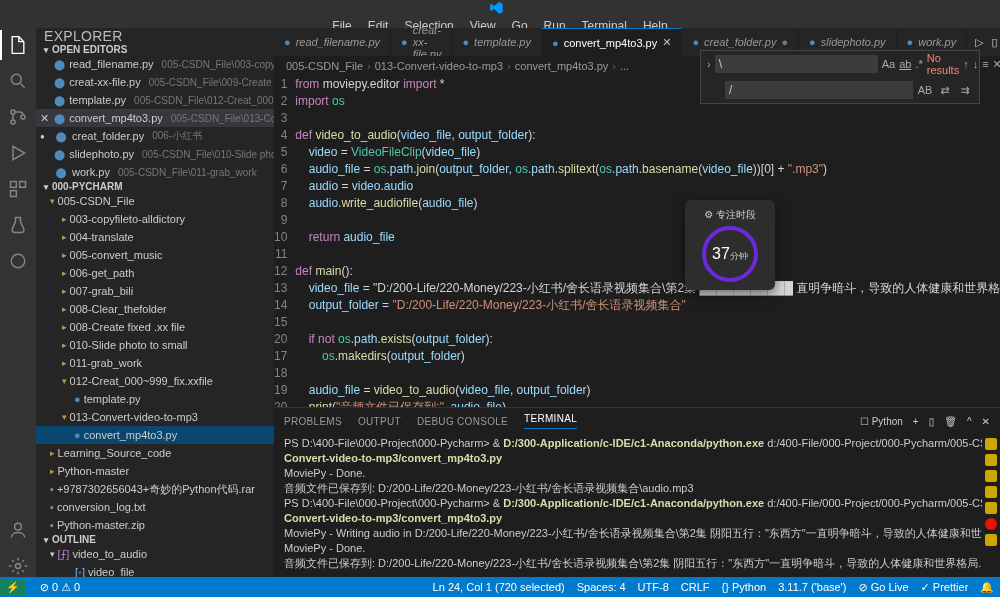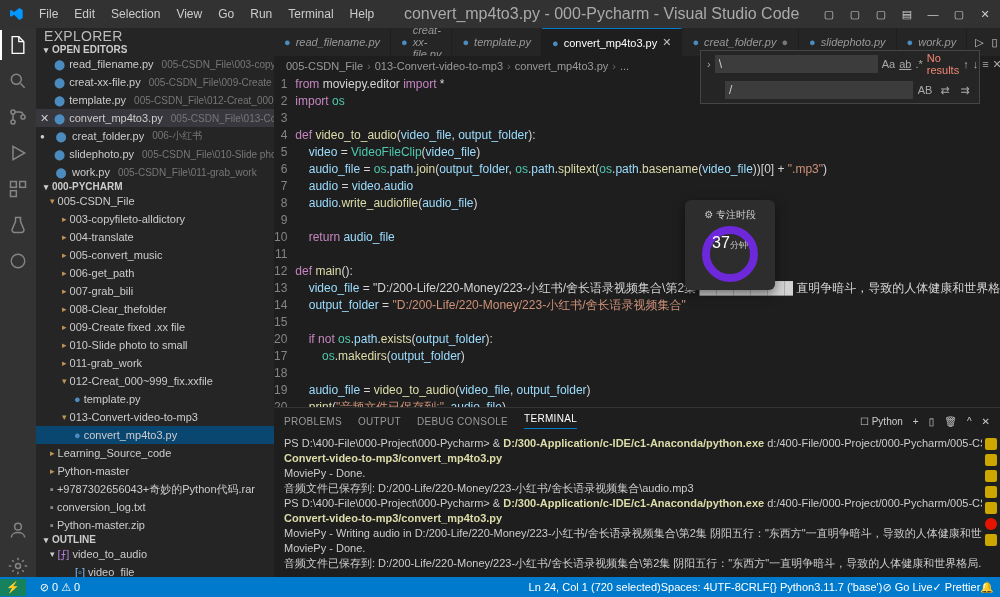--- a/index.html
+++ b/index.html
@@ -1,18 +1,18 @@
 <!DOCTYPE html>
 <html><head>
 <meta charset="utf-8">
 <style>
 * { margin:0; padding:0; box-sizing:border-box; font-family: 'Segoe UI', Arial, sans-serif; }
 body { width:1000px; height:597px; background:#1e1e1e; color:#cccccc; font-size:11px; overflow:hidden; position:relative; }
 
-.titlebar { height:28px; background:#323233; display:flex; align-items:center; padding:0 8px; }
+.titlebar { height:28px; background:#323233; display:flex; align-items:center; padding:0 8px;flex-direction:column; }
 .titlebar .vscode-icon { width:16px; height:16px; margin-right:8px; }
 .titlebar .menu { display:flex; gap:2px; }
 .titlebar .menu span { padding:3px 7px; cursor:pointer; font-size:12px; color:#ccc; }
 .titlebar .title { flex:1; text-align:center; color:#aaa; font-size:16px; }
 .titlebar .controls { display:flex; align-items:center; gap:12px; }
 .titlebar .ctl-icon { width:14px; height:14px; display:flex; align-items:center; justify-content:center; color:#ccc; cursor:pointer; }
 
 .main { display:flex; height:calc(100% - 28px - 20px); }
 .activitybar { width:36px; background:#333333; display:flex; flex-direction:column; align-items:center; padding-top:6px; gap:14px; }
 .activitybar .aicon { width:22px; height:22px; display:flex; align-items:center; justify-content:center; color:#858585; cursor:pointer; position:relative; }
@@ -50,39 +50,39 @@
 .minimap { width:48px; background:#1e1e1e; opacity:0.5; }
 
 .findbox { position:absolute; top:50px; right:20px; width:280px; background:#252526; border:1px solid #454545; font-size:12px; z-index:10; }
 .findrow { display:flex; align-items:center; height:26px; padding:2px 6px; gap:4px; }
 .findrow input { flex:1; background:#3c3c3c; border:none; color:#ccc; padding:2px 4px; font-size:12px; outline:none; }
 .findrow .ico { width:16px; text-align:center; color:#aaa; cursor:pointer; font-size:11px; }
 .noresults { color:#f48771; font-size:11px; }
 
 .timer { position:absolute; top:200px; right:225px; width:90px; height:90px; background:#2d2d2d; border-radius:6px; display:flex; flex-direction:column; align-items:center; justify-content:center; z-index:20; box-shadow:0 4px 12px rgba(0,0,0,0.5); }
 .timer .tlabel { font-size:10px; color:#ccc; margin-bottom:4px; }
-.timer .tcircle { width:56px; height:56px; border-radius:50%; border:8px solid #6d28d9; display:flex; align-items:center; flex-direction:column; }
+.timer .tcircle { width:56px; height:56px; border-radius:50%; border:4px solid #6d28d9; display:flex; align-items:center; justify-content:center; flex-direction:column; }
 .timer .tval { font-size:16px; color:#fff; }
 
 .panel { height:170px; background:#1e1e1e; border-top:1px solid #333; display:flex; flex-direction:column; }
 .panel-tabs { height:26px; display:flex; align-items:center; padding:0 10px; gap:16px; font-size:10px; color:#999; }
 .panel-tabs .ptab { cursor:pointer; letter-spacing:0.3px; }
 .panel-tabs .ptab.active { color:#fff; border-bottom:1px solid #007acc; padding-bottom:4px; }
 .panel-tabs .pright { margin-left:auto; display:flex; gap:10px; align-items:center; color:#ccc; }
 .term { flex:1; padding:2px 10px; font-family:'Consolas',monospace; font-size:11px; line-height:15px; overflow:hidden; }
 .term .ln2 { white-space:nowrap; }
 .tpath { color:#dcdcaa;font-weight:bold; }
 
 .gutter-strip { width:18px; }
 .gutter-strip .warn { width:12px; height:12px; background:#cca700; border-radius:2px; margin:4px auto; position:relative; }
 .gutter-strip .err { width:12px; height:12px; background:#e51400; border-radius:50%; margin:4px auto; }
 
 .statusbar { height:20px; background:#007acc; color:#fff; display:flex; align-items:center; font-size:11px; padding:0 6px; gap:10px; }
 .statusbar .sitem { cursor:pointer; }
-.statusbar .right { margin-left:auto; display:flex; }
+.statusbar .right { margin-left:auto; display:flex; gap:12px; }
 .remote { background:#16825d; padding:2px 6px; margin:-2px -6px; margin-right:4px; }
 
 svg { display:block; }
 </style>
 </head>
 <body>
 
 <div class="titlebar">
   <span class="vscode-icon">
     <svg viewBox="0 0 24 24" width="16" height="16">
@@ -243,21 +243,21 @@
         <div class="node" style="padding-left: 26px;">
           <span class="folder-icon">▸</span>
           <span>007-grab_bili</span>
         </div>
         <div class="node" style="padding-left: 26px;">
           <span class="folder-icon">▸</span>
           <span>008-Clear_thefolder</span>
         </div>
         <div class="node" style="padding-left: 26px;">
           <span class="folder-icon">▸</span>
-          <span>009-Create fixed .xx file</span>
+          <span>008-Create fixed .xx file</span>
         </div>
         <div class="node" style="padding-left: 26px;">
           <span class="folder-icon">▸</span>
           <span>010-Slide photo to small</span>
         </div>
         <div class="node" style="padding-left: 26px;">
           <span class="folder-icon">▸</span>
           <span>011-grab_work</span>
         </div>
         <div class="node" style="padding-left: 26px;">

